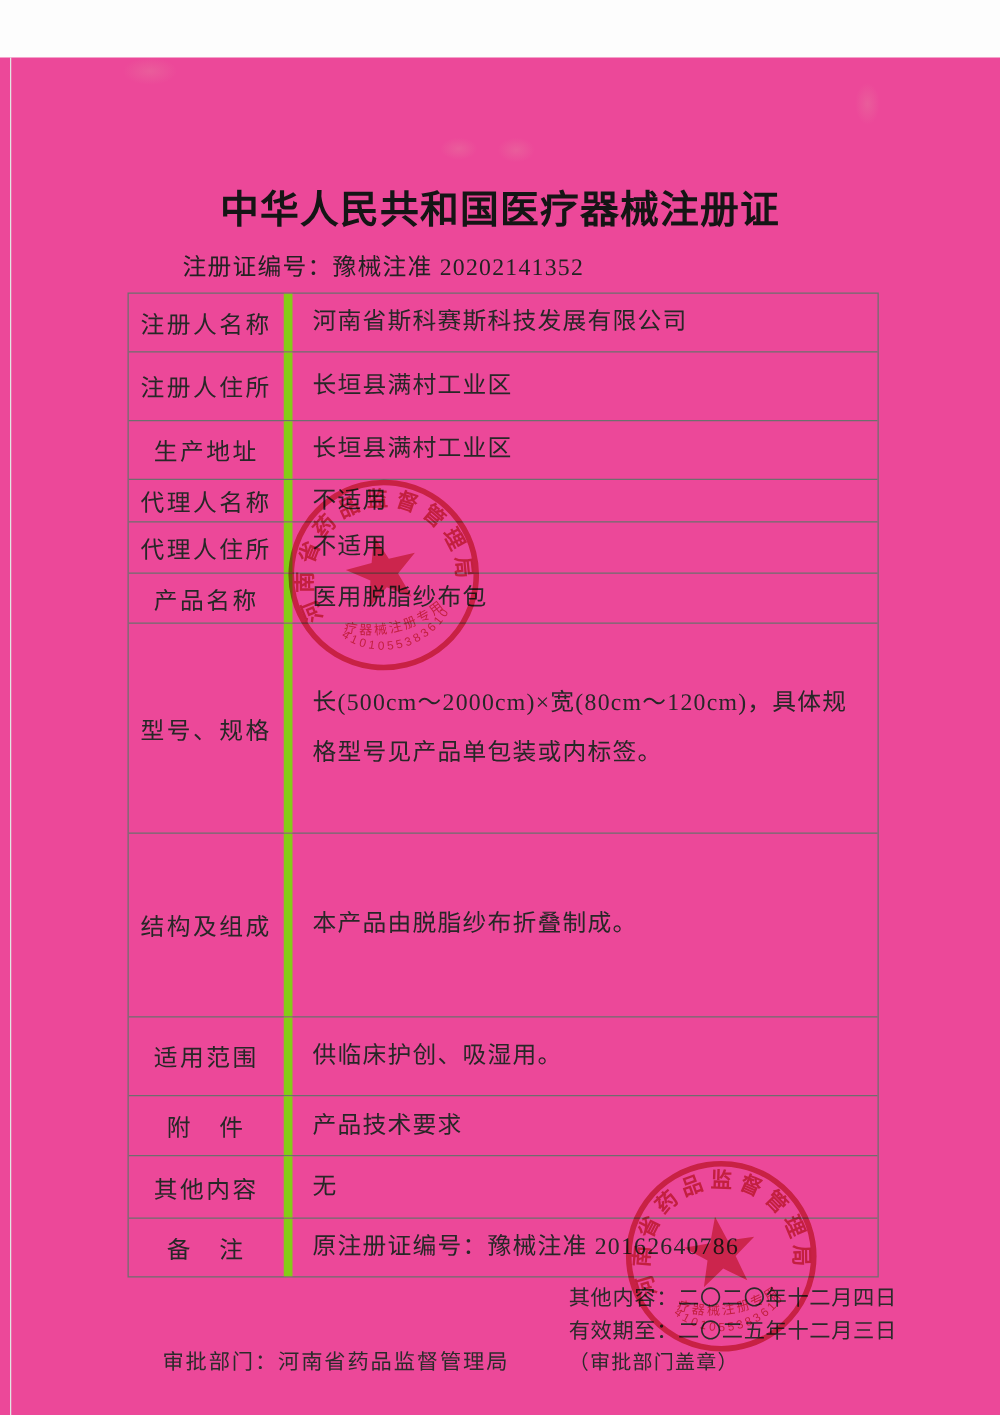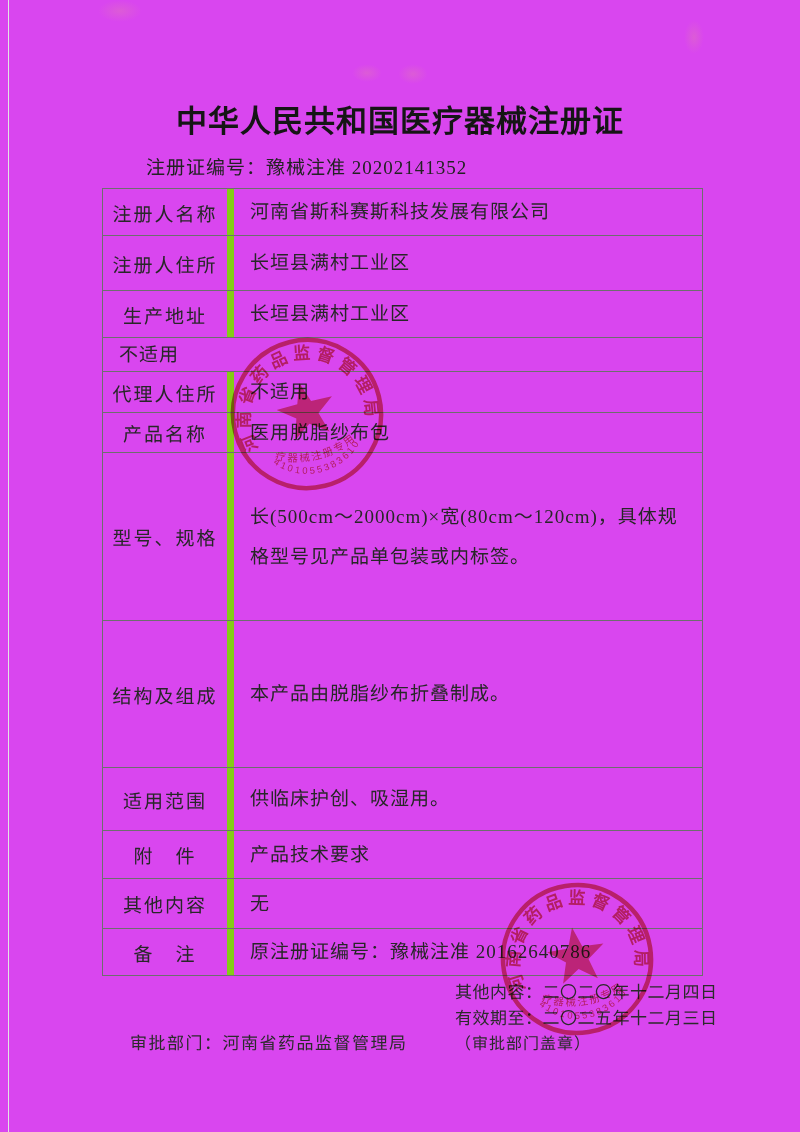--- a/index.html
+++ b/index.html
@@ -1,21 +1,21 @@
 <!DOCTYPE html>
 <html lang="zh-CN"><head>
 <meta charset="utf-8">
 <style>
   html,body{margin:0;padding:0;}
   body{
     width:800px;height:1132px;position:relative;overflow:hidden;
     background:#fdfdfd;color:#2b2b2b;
     font-family:"Liberation Serif","DejaVu Serif",serif;
   }
-  .page{position:absolute;inset:0;background:#d946ef;}
+  .page{position:absolute;inset:0;background:#ec4899;margin-top:46px;}
   .scan-edge{position:absolute;left:8px;top:0;width:1px;height:1132px;background:#e3e3e3;}
 
   .title{
     position:absolute;top:96px;left:0;width:100%;margin:0;
     text-align:center;font-size:31px;font-weight:700;letter-spacing:1px;
     color:#151515;font-family:"Liberation Sans","DejaVu Sans",sans-serif;
   }
   .regno{
     position:absolute;top:152px;left:146px;font-size:19px;letter-spacing:1px;color:#222;
   }
@@ -89,20 +89,21 @@
     </div>
     <div class="row r1">
       <div class="cell lbl">注册人住所</div>
       <div class="cell val">长垣县满村工业区</div>
     </div>
     <div class="row r2">
       <div class="cell lbl">生产地址</div>
       <div class="cell val">长垣县满村工业区</div>
     </div>
     <div class="row r3">
+      <div class="cell lbl">代理人名称</div>
       <div class="cell val">不适用</div>
     </div>
     <div class="row r4">
       <div class="cell lbl">代理人住所</div>
       <div class="cell val">不适用</div>
     </div>
     <div class="row r5">
       <div class="cell lbl">产品名称</div>
       <div class="cell val">医用脱脂纱布包</div>
     </div>

